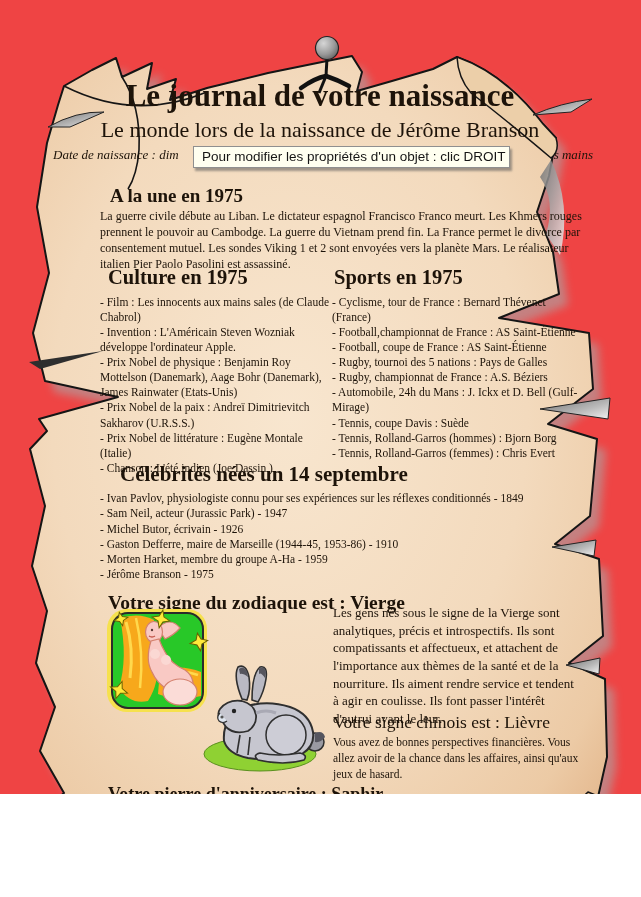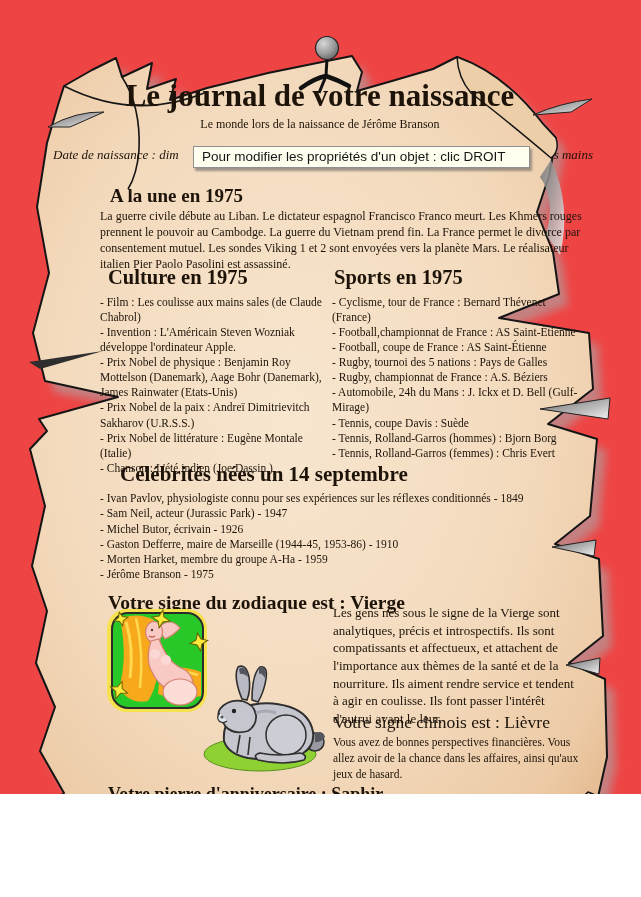--- a/index.html
+++ b/index.html
@@ -2,21 +2,21 @@
 <html><head>
 <meta charset="utf-8">
 <style>
   html,body{margin:0;padding:0;background:#ffffff;}
   .page{position:relative;width:641px;height:794px;background:#ef4444;overflow:hidden;
         font-family:"Liberation Serif","DejaVu Serif",serif;color:#1d1309;}
   .parchment-svg{position:absolute;left:0;top:0;}
   .content{position:absolute;left:0;top:0;width:641px;height:897px;}
   .content > div{position:absolute;}
   .title{left:60px;top:79px;width:520px;text-align:center;font-weight:bold;font-size:31px;line-height:1.1;}
-  .subtitle{left:60px;top:117px;width:520px;text-align:center;font-size:12px;}
+  .subtitle{left:60px;top:117px;width:520px;text-align:center;font-size:22px;}
   .dateline{left:45px;top:147px;right:48px;height:17px;font-size:13px;font-style:italic;}
   .dateline .frag-left{position:absolute;left:8px;top:0;}
   .dateline .frag-right{position:absolute;right:0;top:0;}
   .dateline2{left:45px;top:166px;right:48px;text-align:center;font-size:13px;font-style:italic;}
   .h-headline{left:110px;top:185px;font-weight:bold;font-size:19px;}
   .p-headline{left:100px;top:209px;width:482px;font-size:12px;line-height:1.33;text-align:left;}
   .h-culture{left:108px;top:266px;font-weight:bold;font-size:20.5px;}
   .list-culture{left:100px;top:295px;width:236px;font-size:11.5px;line-height:1.31;}
   .h-sports{left:334px;top:266px;font-weight:bold;font-size:20.5px;}
   .list-sports{left:332px;top:295px;width:252px;font-size:11.5px;line-height:1.31;}
@@ -24,21 +24,21 @@
   .list-celeb{left:100px;top:491px;width:432px;font-size:11.5px;line-height:1.33;}
   .h-zodiac{left:108px;top:592px;font-weight:bold;font-size:19.5px;}
   .p-zodiac{left:333px;top:604px;width:246px;font-size:13px;line-height:1.36;}
   .h-chinese{left:333px;top:712px;font-weight:normal;font-size:17.5px;}
   .p-chinese{left:333px;top:735px;width:252px;font-size:11.5px;line-height:1.38;}
   .h-stone{left:108px;top:784px;font-weight:bold;font-size:18px;}
   .virgo-box{left:106px;top:608px;}
   .rabbit-box{left:196px;top:663px;}
   .tooltip{position:absolute;left:193px;top:146px;z-index:10;white-space:nowrap;
            font-family:"Liberation Sans","DejaVu Sans",sans-serif;font-size:13.5px;color:#151515;
-           background:#fffff0;border:1px solid #8f8f8f;padding:2px 24px 3px 8px;
+           background:#fffff0;border:1px solid #8f8f8f;padding:2px 4px 3px 8px;
            box-shadow:2px 3px 2px rgba(90,90,90,0.55);}
   .li{margin:0;}
 </style>
 </head>
 <body>
 
 <div class="page">
 
   <svg class="parchment-svg" width="641" height="897" viewBox="0 0 641 897">
     <defs>
@@ -106,21 +106,21 @@
     <div class="dateline">
       <span class="frag-left">Date de naissance : dim</span>
       <span class="frag-right">s mains</span>
     </div>
 
     <div class="h-headline">A la une en 1975</div>
     <div class="p-headline">La guerre civile débute au Liban. Le dictateur espagnol Francisco Franco meurt. Les Khmers rouges prennent le pouvoir au Cambodge. La guerre du Vietnam prend fin. La France permet le divorce par consentement mutuel. Les sondes Viking 1 et 2 sont envoyées vers la planète Mars. Le réalisateur italien Pier Paolo Pasolini est assassiné.</div>
 
     <div class="h-culture">Culture en 1975</div>
     <div class="list-culture">
-        <div class="li">- Film : Les coulisse aux mains sales (de Claude Chabrol)</div>
+        <div class="li">- Film : Les innocents aux mains sales (de Claude Chabrol)</div>
         <div class="li">- Invention : L'Américain Steven Wozniak développe l'ordinateur Apple.</div>
         <div class="li">- Prix Nobel de physique : Benjamin Roy Mottelson (Danemark), Aage Bohr (Danemark), James Rainwater (Etats-Unis)</div>
         <div class="li">- Prix Nobel de la paix : Andreï Dimitrievitch Sakharov (U.R.S.S.)</div>
         <div class="li">- Prix Nobel de littérature : Eugène Montale (Italie)</div>
         <div class="li">- Chanson : L'été indien (Joe Dassin )</div>
       </div>
 
     <div class="h-sports">Sports en 1975</div>
     <div class="list-sports">
         <div class="li">- Cyclisme, tour de France : Bernard Thévenet (France)</div>

